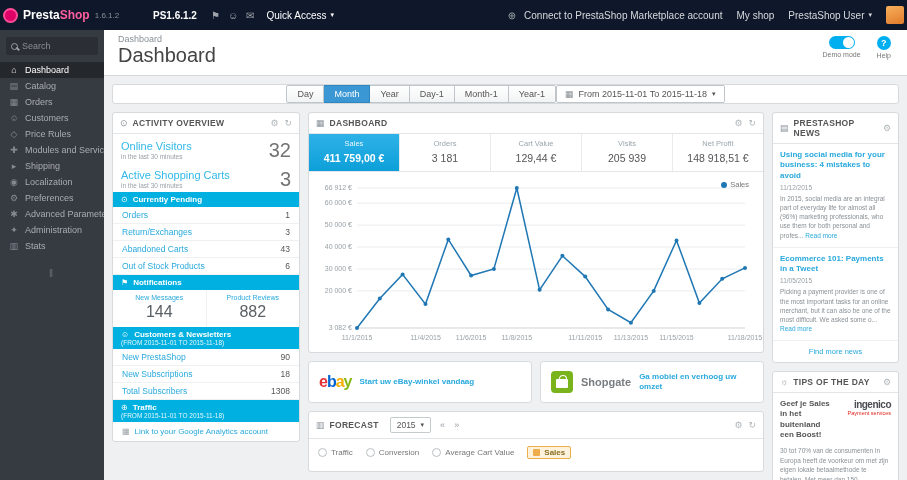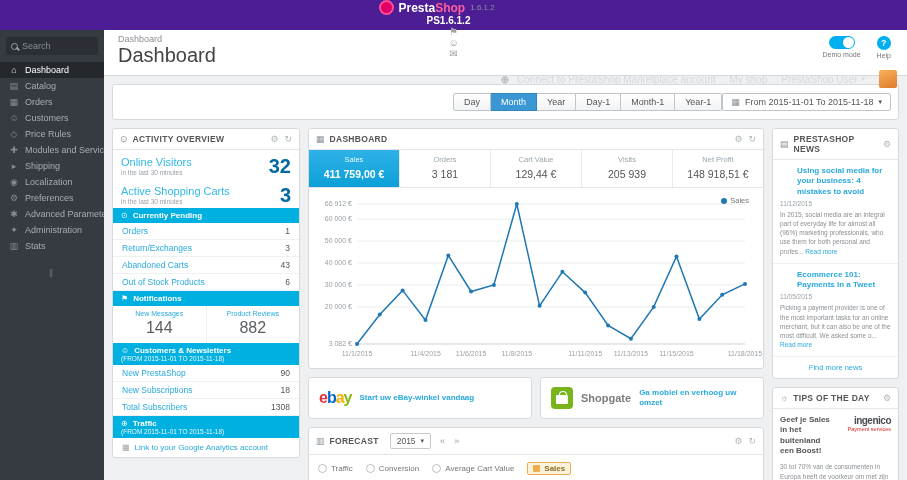--- a/index.html
+++ b/index.html
@@ -1,22 +1,22 @@
 <!DOCTYPE html>
 <html><head>
 <meta charset="utf-8">
 <style>
   * { margin:0; padding:0; box-sizing:border-box; }
   html,body { background:#fff; }
   body { font-family:"Liberation Sans", sans-serif; }
   .app { position:relative; width:907px; height:480px; overflow:hidden; background:#eef0f2; }
 
   
-  .topbar { position:absolute; top:0; left:0; width:907px; height:30px; background:#4c1d95;
-            display:flex; align-items:center; padding:0 10px; color:#fff; z-index:30;flex-direction:column; }
+  .topbar { position:absolute; top:0; left:0; width:907px; height:30px; background:#0f172a;
+            display:flex; align-items:center; padding:0 3px; color:#fff; z-index:30; }
   .brand { display:flex; align-items:center; gap:5px; width:150px; }
   .logo-circle { width:15px; height:15px; border-radius:50%; background:#df0067; display:inline-block;
                  border:2px solid #ff4d97; }
   .brand-name { font-size:12px; font-weight:bold; color:#fff; }
   .brand-accent { color:#ff5f9e; }
   .brand-version { font-size:8px; color:#8b9095; }
   .ps-shopver { font-size:10px; font-weight:bold; margin-right:10px; }
   .tb-icon { font-size:10px; color:#9ea4a9; margin:0 4px; cursor:pointer; }
   .quick-access { background:none; border:none; color:#fff; font-size:10px; margin-left:8px;
                   display:flex; align-items:center; gap:4px; cursor:pointer; font-family:inherit; }
@@ -50,21 +50,21 @@
   .toggle { width:26px; height:13px; border-radius:7px; background:#00aff0; position:relative; display:inline-block; cursor:pointer; }
   .knob { position:absolute; right:1px; top:1px; width:11px; height:11px; border-radius:50%; background:#fff; }
   .tool-label { font-size:7px; color:#777; }
   .help-circle { width:14px; height:14px; border-radius:50%; background:#00aff0; color:#fff; font-size:9px; font-weight:bold;
                  display:flex; align-items:center; justify-content:center; cursor:pointer; }
 
   .content { padding:8px; height:406px; overflow:hidden; }
   .panel { background:#fff; border:1px solid #d6dadd; border-radius:3px; }
 
   
-  .filterbar { display:flex; align-items:center; justify-content:flex-end; padding:8px 7px; }
+  .filterbar { display:flex; align-items:center; justify-content:center; padding:0 7px; }
   .btn-group { display:flex; }
   .fbtn { font-size:9px; font-family:inherit; padding:3px 10px; border:1px solid #bfc5c9; border-left-width:0;
           background:linear-gradient(#fff,#f2f3f4); color:#555; cursor:pointer; }
   .fbtn:first-child { border-left-width:1px; border-radius:2px 0 0 2px; }
   .fbtn:last-child { border-radius:0 2px 2px 0; }
   .fbtn.active { background:#3a97d4; border-color:#2f86bf; color:#fff; }
   .date-range { display:flex; align-items:center; gap:5px; border:1px solid #bfc5c9; border-radius:2px;
                 background:#fff; padding:3px 8px; font-size:9px; color:#555; cursor:pointer; font-family:inherit; }
   .cal-icon { color:#8a9095; font-size:9px; }
 
@@ -77,21 +77,21 @@
   .panel-head { display:flex; align-items:center; gap:5px; padding:5px 7px; border-bottom:1px solid #e3e6e8; }
   .ph-icon { font-size:9px; color:#8a9299; }
   .ph-title { font-size:8.5px; font-weight:bold; color:#555; letter-spacing:.3px; }
   .ph-tools { margin-left:auto; display:flex; gap:6px; color:#b0b6ba; font-size:9px; }
   .ph-tools span { cursor:pointer; }
 
   
   .stat-row { display:flex; justify-content:space-between; align-items:flex-start; padding:6px 8px 3px; }
   .stat-label { font-size:11px; color:#31b8e8; }
   .stat-sub { font-size:6.5px; color:#9aa0a6; margin-top:1px; }
-  .stat-value { font-size:20px; color:#0369a1; line-height:1;font-weight:bold; }
+  .stat-value { font-size:20px; color:#737373; line-height:1; }
   .cyan-bar { background:#00b0e0; color:#fff; padding:3px 8px; display:flex; align-items:center; gap:5px; }
   .bar-title { font-size:8px; font-weight:bold; }
   .bar-icon { font-size:8px; }
   .cyan-bar.two-line { display:block; }
   .bar-sub { font-size:6.5px; font-weight:normal; opacity:.9; }
   .a-row { display:flex; justify-content:space-between; padding:3px 9px; border-bottom:1px solid #eef0f1; font-size:8.5px; cursor:pointer; }
   .a-row .lab { color:#29a9dd; }
   .a-row .val { color:#555; }
   .notif-cells { display:flex; }
   .cell { flex:1; text-align:center; padding:4px 2px 6px; border-right:1px solid #eef0f1; cursor:pointer; }
@@ -134,21 +134,21 @@
                  padding:2px 6px; font-size:8.5px; color:#555; margin-left:6px; cursor:pointer; background:#fff; }
   .nav-arrow { font-size:9px; color:#9aa0a6; cursor:pointer; margin-left:4px; }
   .forecast-body { padding:7px 9px 12px; display:flex; align-items:center; gap:13px; }
   .opt { display:flex; align-items:center; gap:4px; font-size:8px; color:#777; cursor:pointer; }
   .radio { width:9px; height:9px; border-radius:50%; border:1px solid #b9bfc3; background:#fff; display:inline-block; }
   .opt.sel { background:#fdf2dc; border:1px solid #f0ad4e; border-radius:2px; padding:1px 5px; color:#8a6d1f; font-weight:bold; }
   .swatch { width:7px; height:7px; background:#f0ad4e; display:inline-block; border-radius:1px; }
 
   
   .news-article { padding:6px 7px 7px; border-bottom:1px solid #eef0f1; }
-  .news-title { display:block; font-size:8px; font-weight:bold; color:#29a9dd; line-height:1.3; cursor:pointer;margin-left:17px; }
+  .news-title { display:block; font-size:8px; font-weight:bold; color:#29a9dd; line-height:1.3; cursor:pointer; }
   .news-date { font-size:6.5px; color:#98a0a5; margin:3px 0; }
   .news-body { font-size:6.5px; color:#8a9095; line-height:1.4; }
   .read-more { color:#29a9dd; cursor:pointer; }
   .find-more { text-align:center; padding:6px 16px; font-size:7.5px; color:#29a9dd; cursor:pointer; }
   .tips { margin-top:8px; }
   .tips-content { padding:6px 7px; }
   .tips-top { display:flex; gap:5px; }
   .tips-headline { flex:1; font-size:8px; font-weight:bold; color:#555; line-height:1.3; }
   .tips-brand { width:56px; flex:none; text-align:right; }
   .ingenico-name { font-size:10px; font-weight:bold; color:#4a4d52; letter-spacing:-.5px; }

